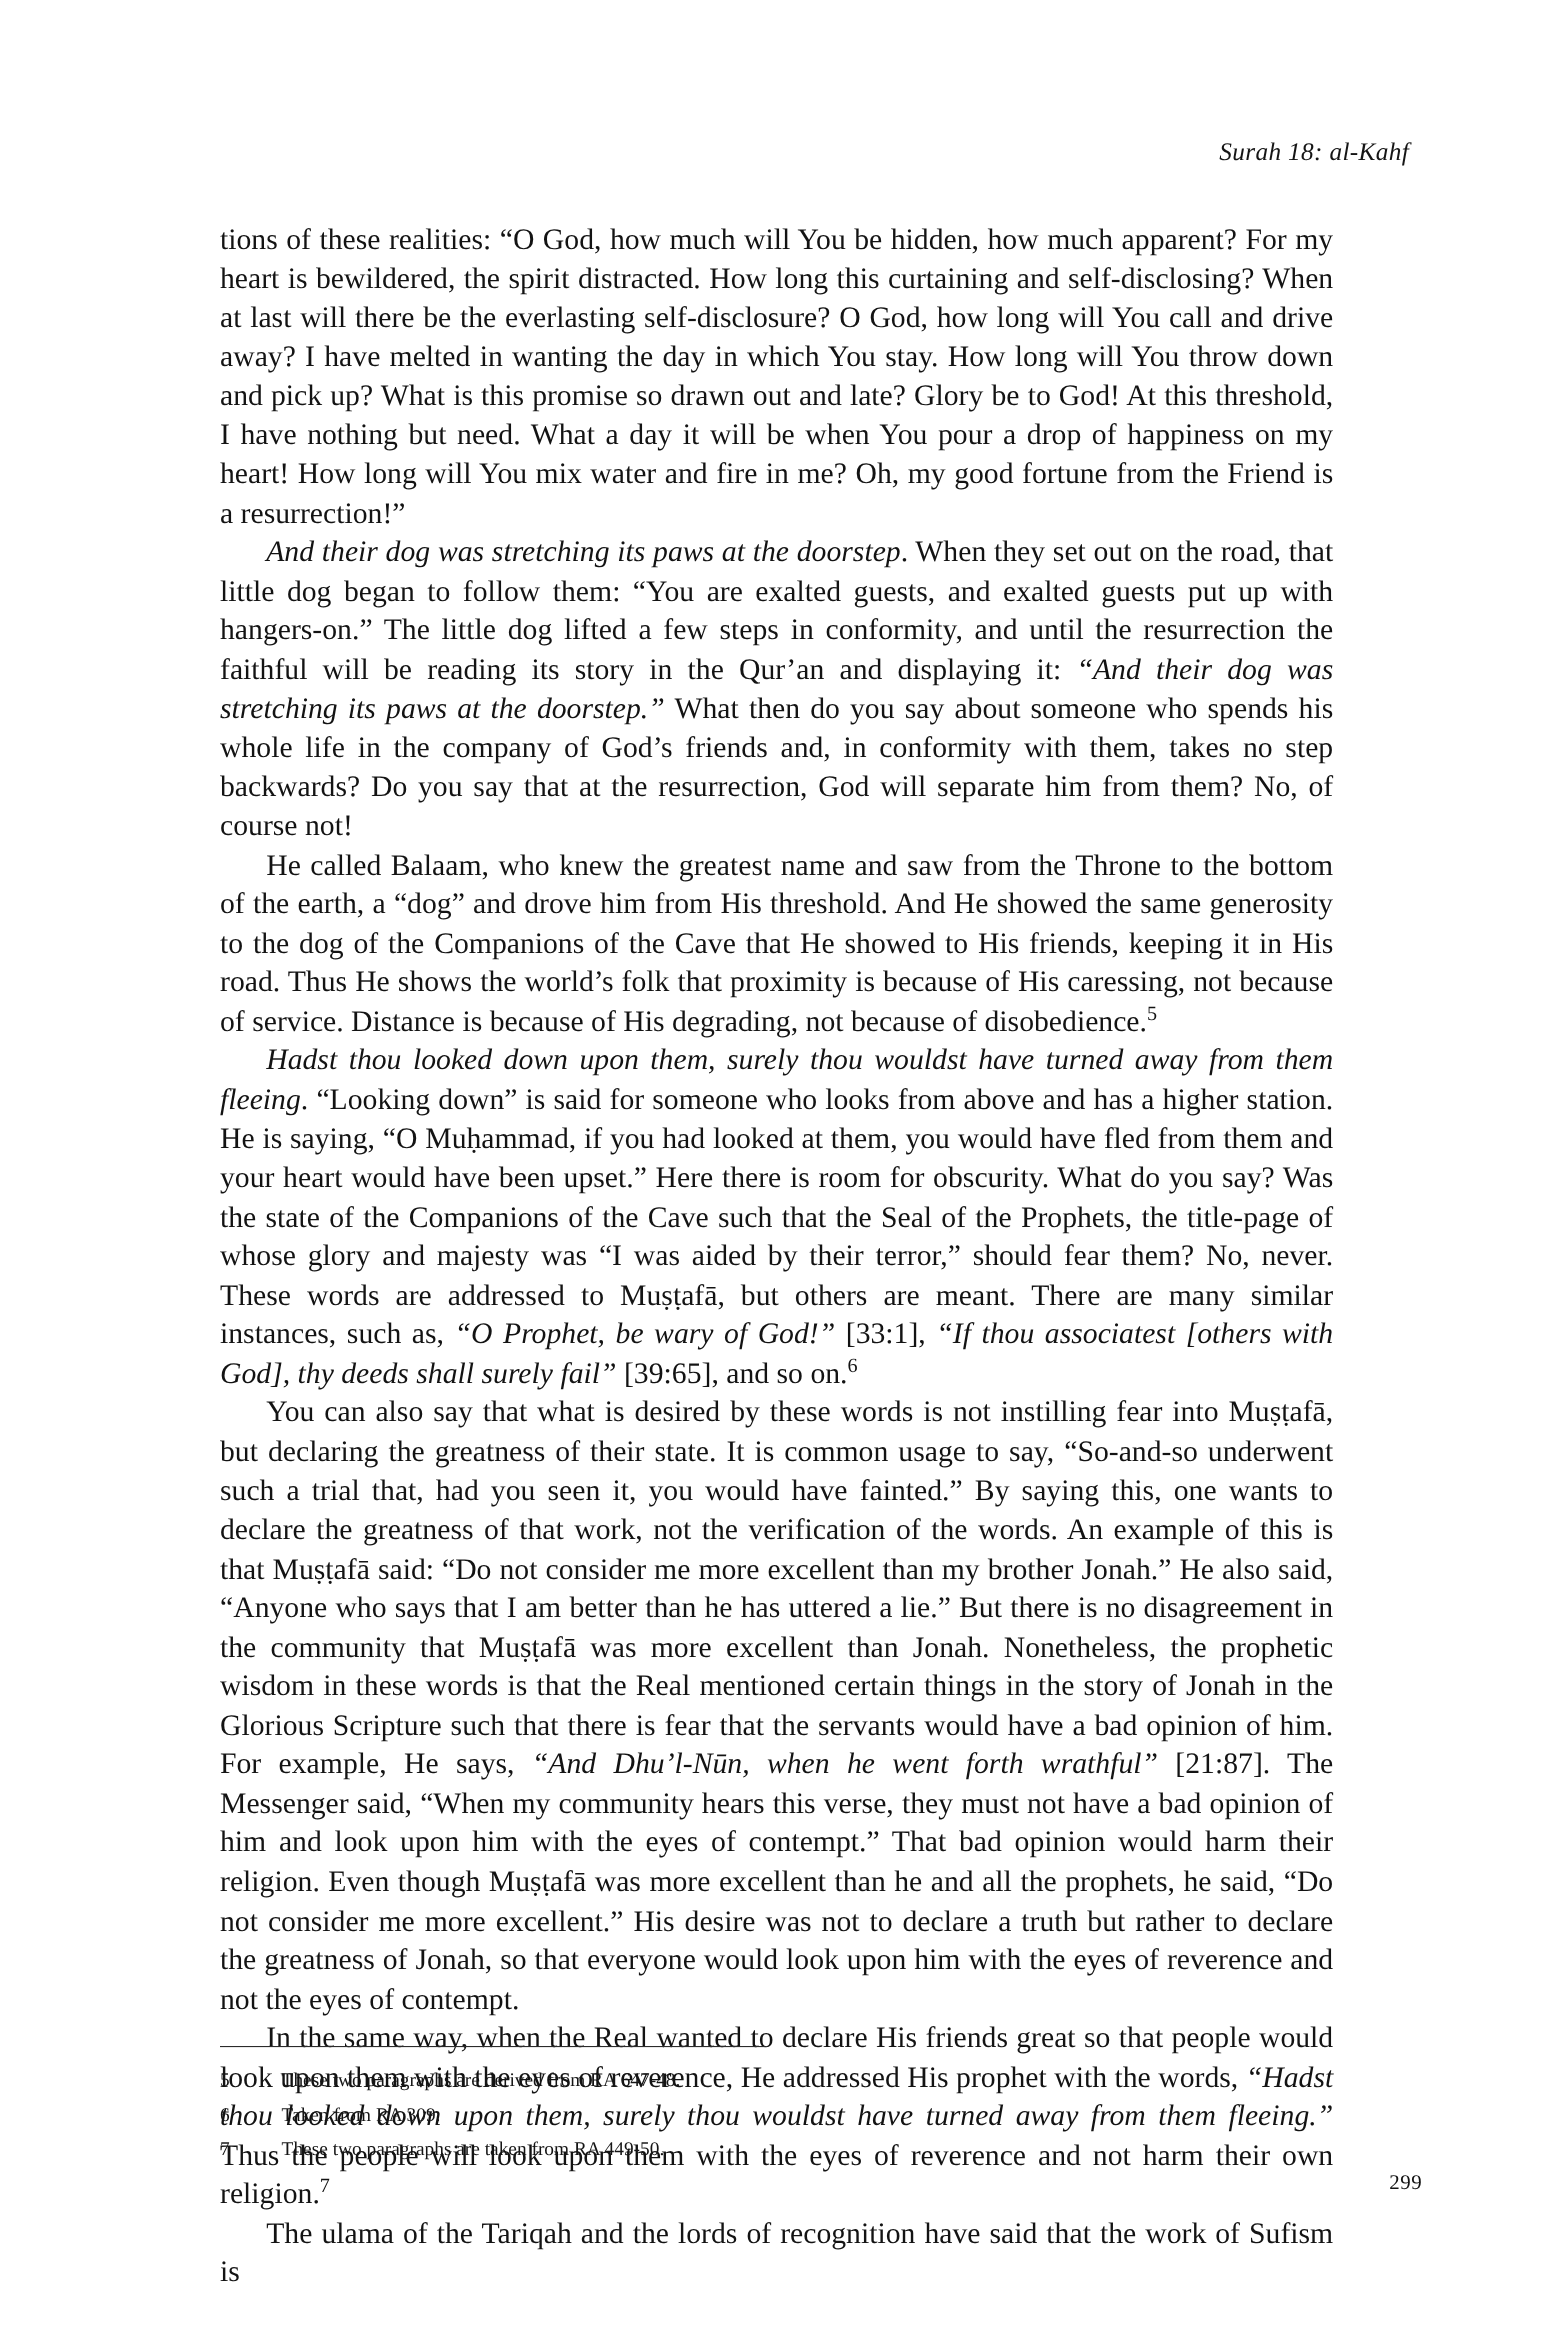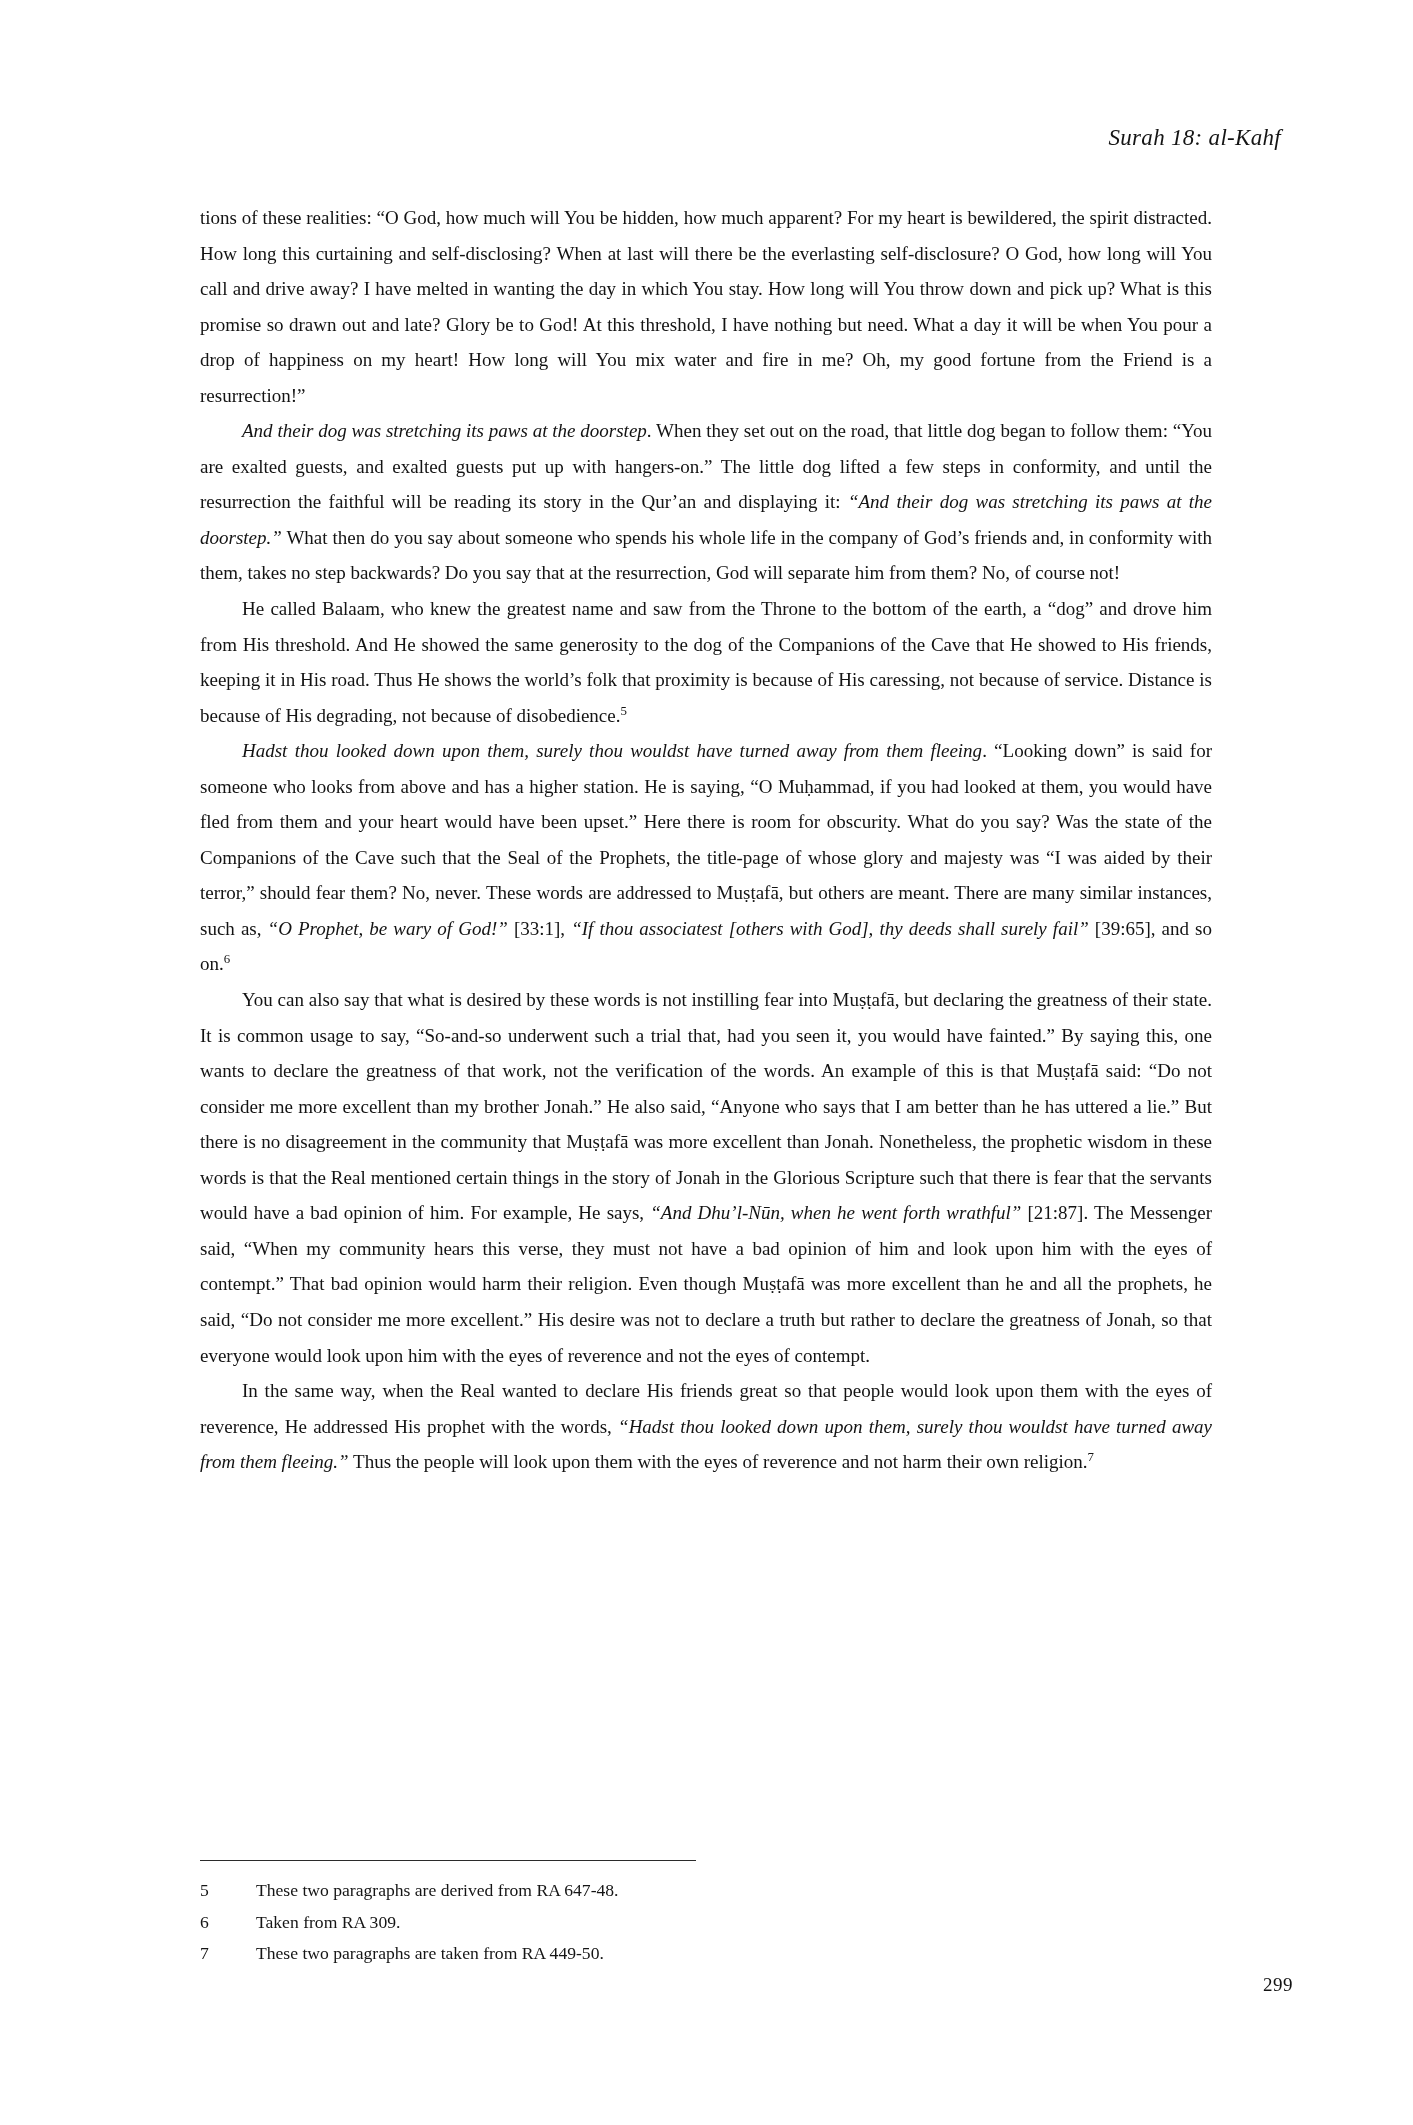--- a/index.html
+++ b/index.html
@@ -31,21 +31,21 @@
   .body-col {
     position: absolute;
     top: 183px;
     left: 200px;
     width: 1012px;
   }
   p.para {
     margin: 0;
     text-align: justify;
     text-justify: inter-word;
-    font-size: 19px;
+    font-size: 27px;
     line-height: 35.55px;
     color: #131313;
     hyphens: none;
   }
   p.para.indent {
     text-indent: 42px;
     font-family: Liberation Serif, serif;
   }
   p.para.cont {
     text-indent: 0;
@@ -100,20 +100,21 @@
 
   <div class="running-head">Surah 18: al-Kahf</div>
 
   <div class="body-col">
       <p class="para cont"><span class="">tions of these realities:  “O God, how much will You be hidden, how much apparent?  For my heart is bewildered, the spirit distracted.  How long this curtaining and self-disclosing?  When at last will there be the everlasting self-disclosure?  O God, how long will You call and drive away?  I have melted in wanting the day in which You stay.  How long will You throw down and pick up?  What is this promise so drawn out and late?  Glory be to God!  At this threshold, I have nothing but need.  What a day it will be when You pour a drop of happiness on my heart!  How long will You mix water and fire in me?  Oh, my good fortune from the Friend is a resurrection!”</span></p>
       <p class="para indent"><span class="it">And their dog was stretching its paws at the doorstep</span><span class="">.  When they set out on the road, that little dog began to follow them:  “You are exalted guests, and exalted guests put up with hangers-on.”  The little dog lifted a few steps in conformity, and until the resurrection the faithful will be reading its story in the Qur’an and displaying it:  </span><span class="it">“And their dog was stretching its paws at the doorstep.”</span><span class="">  What then do you say about someone who spends his whole life in the company of God’s friends and, in conformity with them, takes no step backwards?  Do you say that at the resurrection, God will separate him from them?  No, of course not!</span></p>
       <p class="para indent"><span class="">He called Balaam, who knew the greatest name and saw from the Throne to the bottom of the earth, a “dog” and drove him from His threshold.  And He showed the same generosity to the dog of the Companions of the Cave that He showed to His friends, keeping it in His road.  Thus He shows the world’s folk that proximity is because of His caressing, not because of service.  Distance is because of His degrading, not because of disobedience.</span><sup class="fnref">5</sup></p>
       <p class="para indent"><span class="it">Hadst thou looked down upon them, surely thou wouldst have turned away from them fleeing</span><span class="">.  “Looking down” is said for someone who looks from above and has a higher station.  He is saying, “O Muḥammad, if you had looked at them, you would have fled from them and your heart would have been upset.”  Here there is room for obscurity.  What do you say?  Was the state of the Companions of the Cave such that the Seal of the Prophets, the title-page of whose glory and majesty was “I was aided by their terror,” should fear them?  No, never.  These words are addressed to Muṣṭafā, but others are meant.  There are many similar instances, such as, </span><span class="it">“O Prophet, be wary of God!”</span><span class="">  [33:1], </span><span class="it">“If thou associatest [others with God], thy deeds shall surely fail”</span><span class="">  [39:65], and so on.</span><sup class="fnref">6</sup></p>
       <p class="para indent"><span class="">You can also say that what is desired by these words is not instilling fear into Muṣṭafā, but declaring the greatness of their state.  It is common usage to say, “So-and-so underwent such a trial that, had you seen it, you would have fainted.”  By saying this, one wants to declare the greatness of that work, not the verification of the words.  An example of this is that Muṣṭafā said: “Do not consider me more excellent than my brother Jonah.”  He also said, “Anyone who says that I am better than he has uttered a lie.”  But there is no disagreement in the community that Muṣṭafā was more excellent than Jonah.  Nonetheless, the prophetic wisdom in these words is that the Real mentioned certain things in the story of Jonah in the Glorious Scripture such that there is fear that the servants would have a bad opinion of him.  For example, He says, </span><span class="it">“And Dhu’l-Nūn, when he went forth wrathful”</span><span class="">  [21:87].  The Messenger said, “When my community hears this verse, they must not have a bad opinion of him and look upon him with the eyes of contempt.”  That bad opinion would harm their religion.  Even though Muṣṭafā was more excellent than he and all the prophets, he said, “Do not consider me more excellent.”  His desire was not to declare a truth but rather to declare the greatness of Jonah, so that everyone would look upon him with the eyes of reverence and not the eyes of contempt.</span></p>
       <p class="para indent"><span class="">In the same way, when the Real wanted to declare His friends great so that people would look upon them with the eyes of reverence, He addressed His prophet with the words, </span><span class="it">“Hadst thou looked down upon them, surely thou wouldst have turned away from them fleeing.”</span><span class="">  Thus the people will look upon them with the eyes of reverence and not harm their own religion.</span><sup class="fnref">7</sup></p>
+      <p class="para indent"><span class="">The ulama of the Tariqah and the lords of recognition have said that the work of Sufism is</span></p>
     </div>
 
   <div class="footnote-zone">
     <div class="fn-rule"></div>
     <div id="footnote-list">
         <div class="fn-row">
           <span class="fn-num">5</span>
           <span class="fn-text">These two paragraphs are derived from RA 647-48.</span>
         </div>
         <div class="fn-row">

